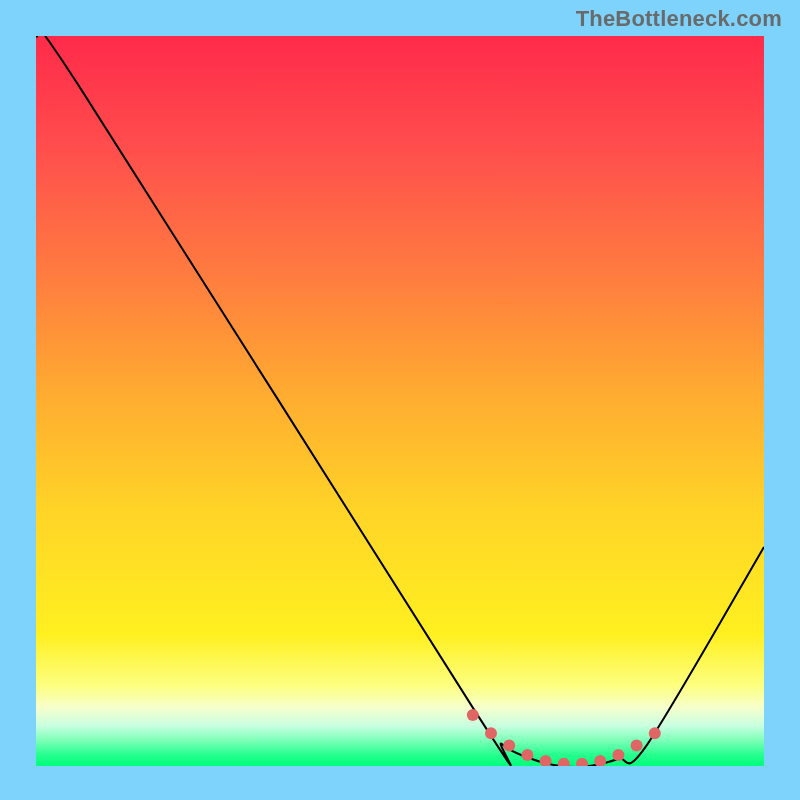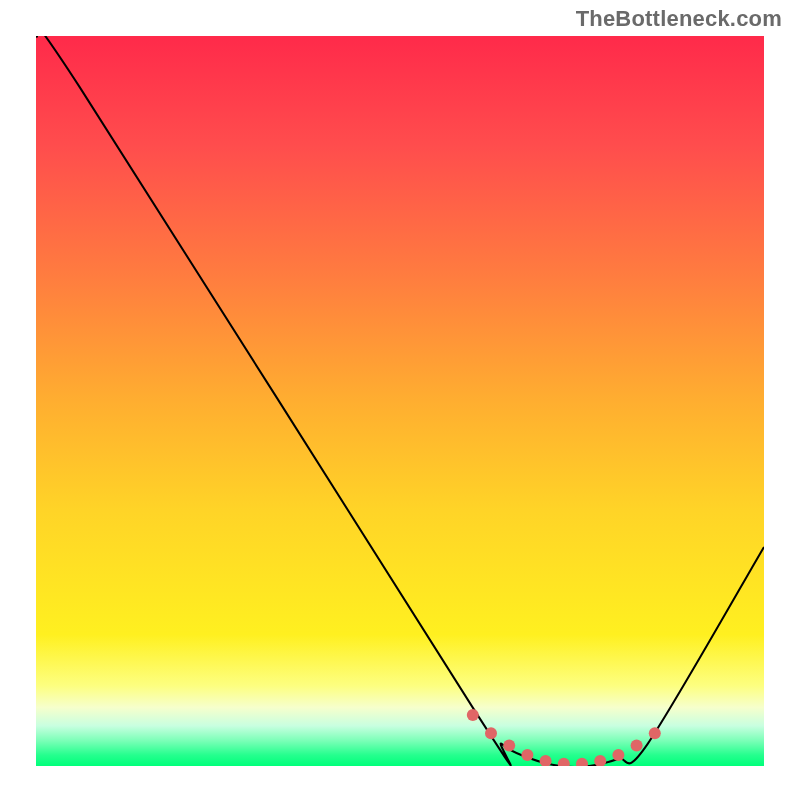--- a/index.html
+++ b/index.html
@@ -8,21 +8,21 @@
     width: 800px;
     height: 800px;
     background: #000;
     overflow: hidden;
     font-family: Arial, Helvetica, sans-serif;
   }
   .container {
     position: relative;
     width: 800px;
     height: 800px;
-    background: #ffffff;
+    background: #7dd3fc;
   }
   .plot-area {
     position: absolute;
     left: 36px;
     top: 36px;
     width: 728px;
     height: 730px;
     background: linear-gradient(
       to bottom,
       #ff2a4a 0%,

